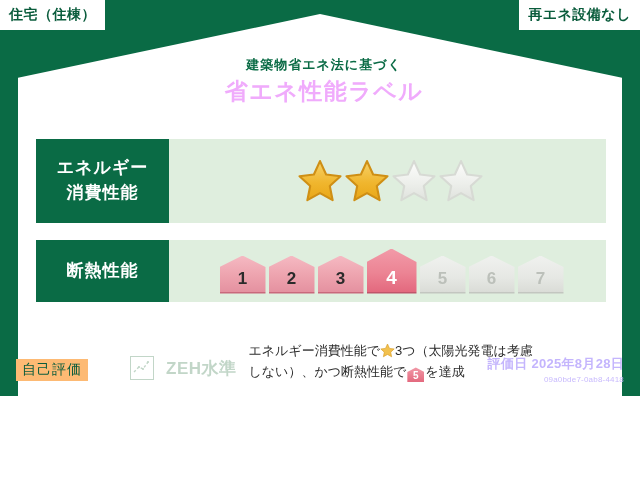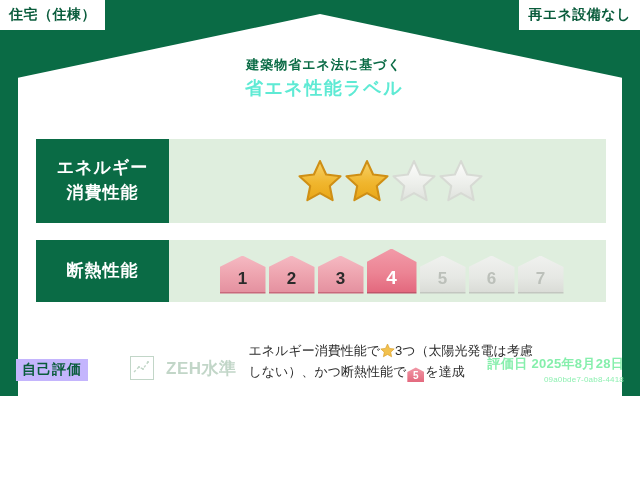--- a/index.html
+++ b/index.html
@@ -59,22 +59,22 @@
     pointer-events: none;
   }
   .title-sub {
     color: #0a6b45;
     font-size: 13px;
     font-weight: bold;
     letter-spacing: 1px;
     line-height: 1.2;
   }
   .title-main {
-    color: #5eead4;
-    font-size: 18px;
+    color: #f0abfc;
+    font-size: 23px;
     font-weight: bold;
     letter-spacing: 1.5px;
     line-height: 1.25;
     margin-top: 4px;
   }
 
   
   .perf-row {
     position: absolute;
     left: 36px;
@@ -250,38 +250,38 @@
     align-items: center;
     padding: 0 16px;
     box-sizing: border-box;
   }
   .footer-left {
     display: flex;
     align-items: center;
     gap: 8px;
   }
   .eval-badge {
-    background: #c4b5fd;
+    background: #fdba74;
     color: #0a5c3c;
-    font-weight: bold;
+    font-weight: normal;
     font-size: 14px;
     letter-spacing: 1px;
     padding: 2px 6px;
     white-space: nowrap;
   }
   .addr {
     color: #ffffff;
     font-size: 12.5px;
     letter-spacing: 0.3px;
     white-space: nowrap;
   }
   .footer-right {
     margin-left: auto;
     text-align: right;
-    color: #86efac;
+    color: #c4b5fd;
   }
   .eval-date {
     font-size: 13px;
     font-weight: bold;
     letter-spacing: 0.3px;
     white-space: nowrap;
   }
   .eval-id {
     font-size: 8px;
     letter-spacing: 0.2px;

